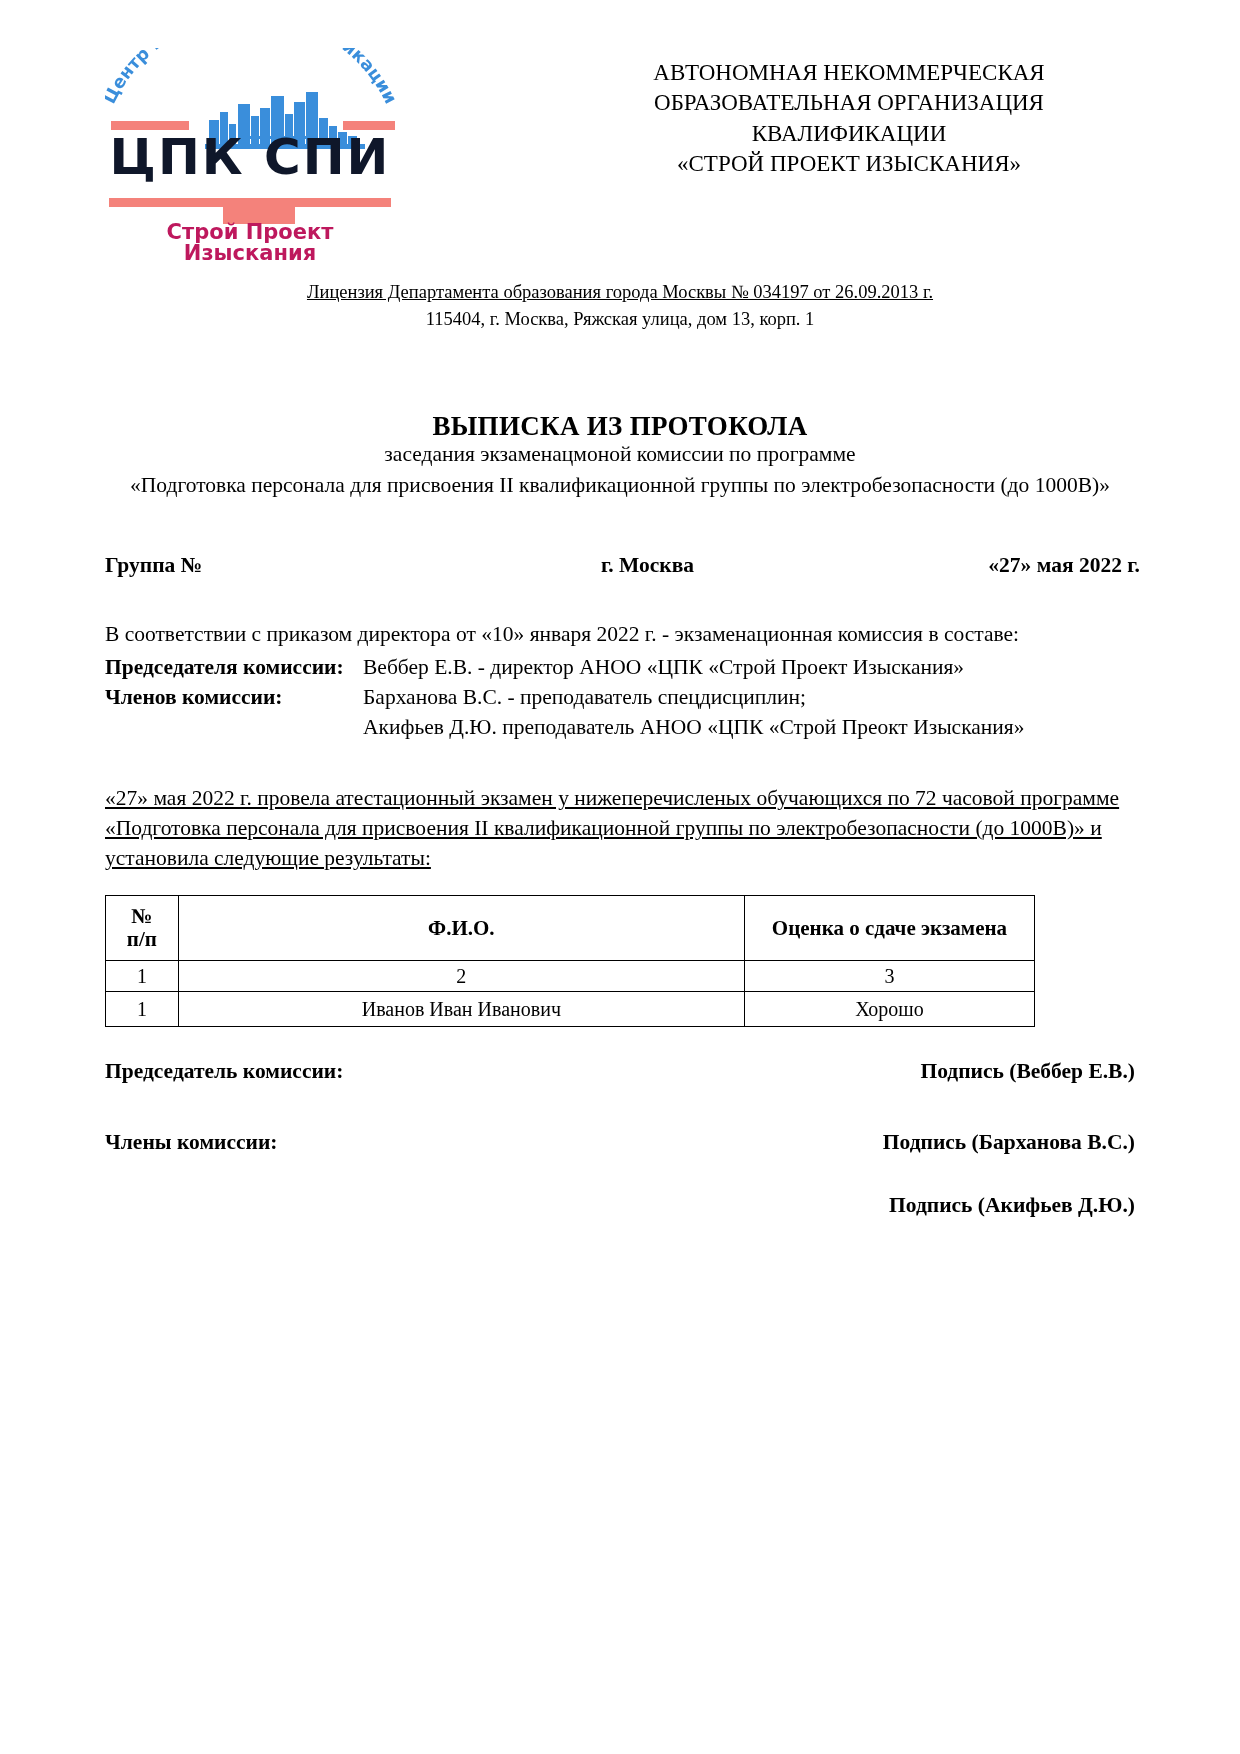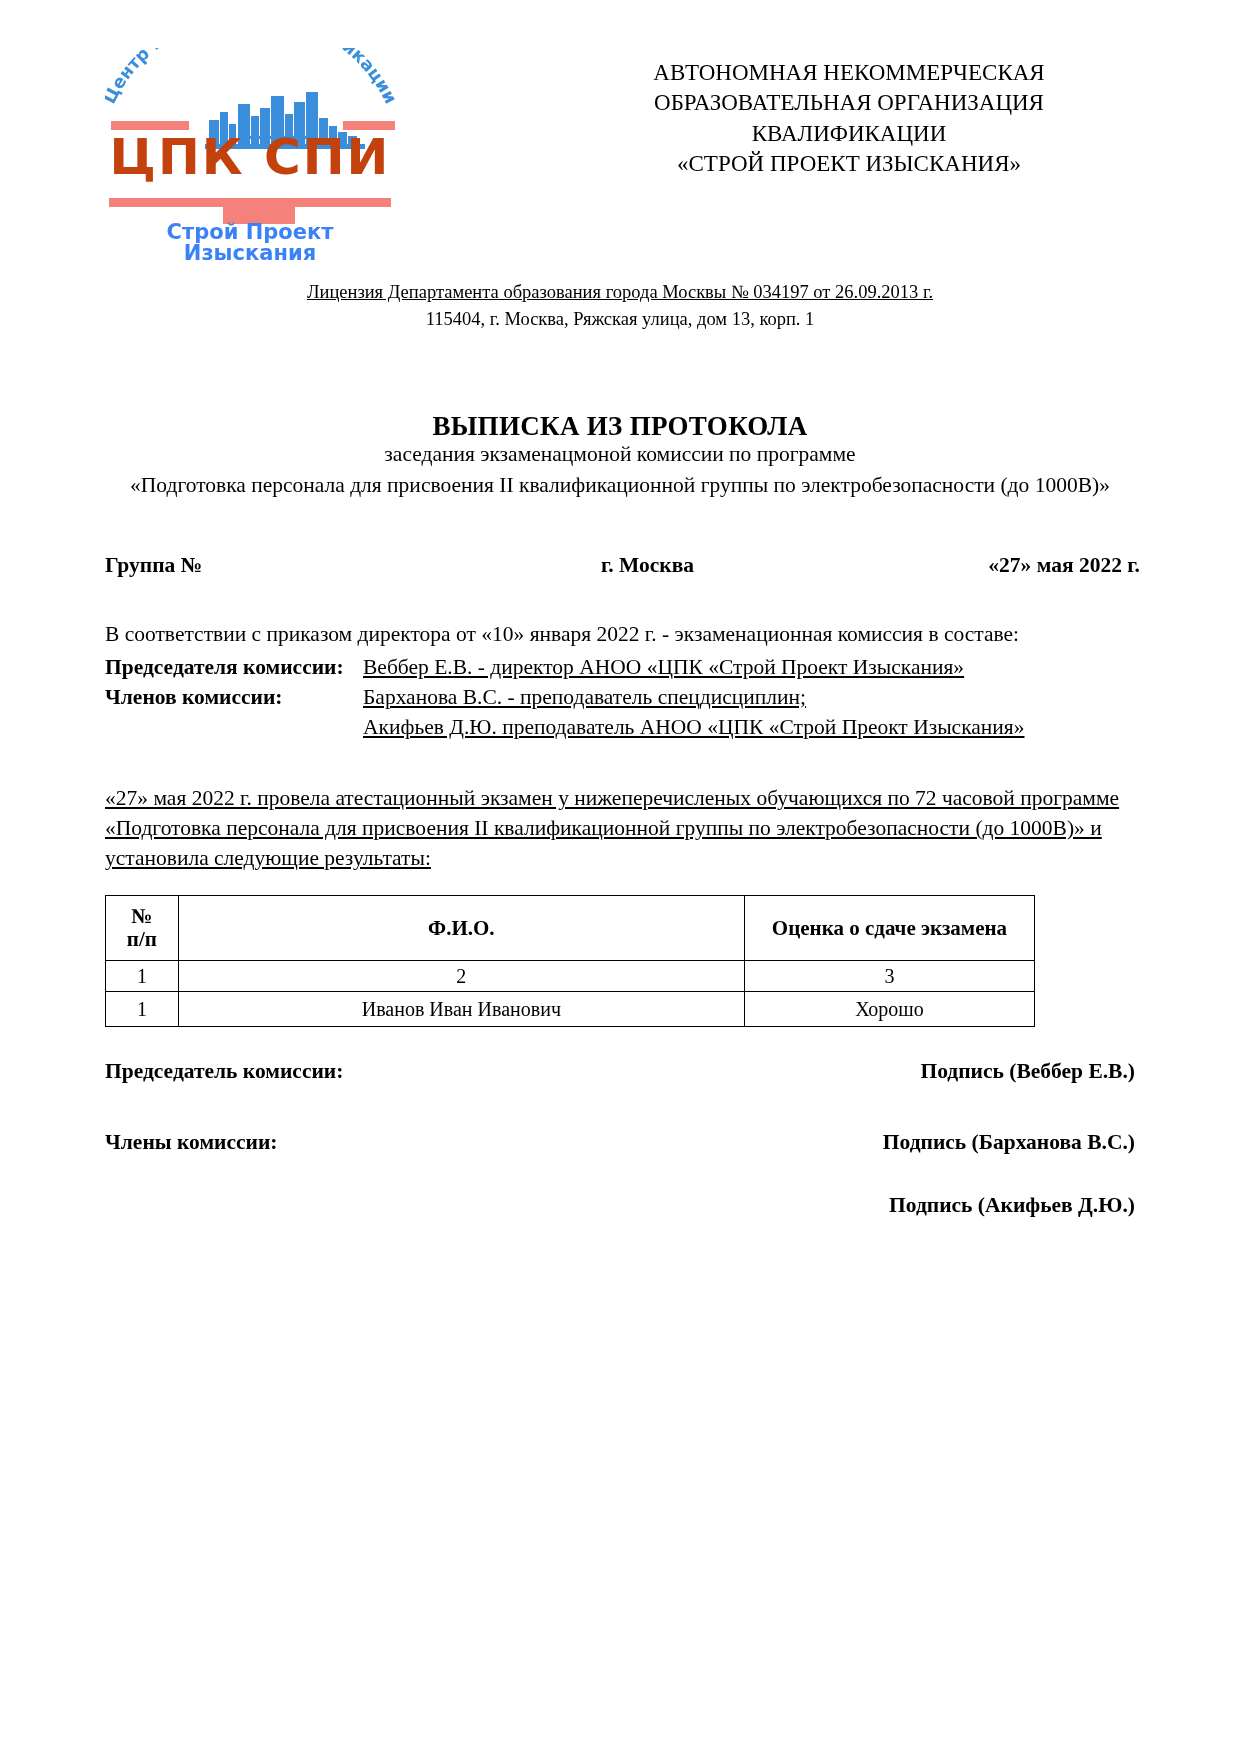--- a/index.html
+++ b/index.html
@@ -85,21 +85,21 @@
   
   .logo-acronym {
     position: absolute;
     top: 88px;
     left: 0;
     width: 290px;
     text-align: center;
     font-family: "DejaVu Sans", sans-serif;
     font-size: 50px;
     font-weight: bold;
-    color: #c2410c;
+    color: #0f172a;
     letter-spacing: 2px;
     line-height: 1;
   }
   
   .bar-2 {
     position: absolute;
     top: 154px;
     left: 4px;
     width: 282px;
     height: 9px;
@@ -115,21 +115,21 @@
   }
   .logo-sub {
     position: absolute;
     top: 178px;
     left: 0;
     width: 290px;
     text-align: center;
     font-family: "DejaVu Sans", sans-serif;
     font-size: 21px;
     font-weight: bold;
-    color: #3b82f6;
+    color: #be185d;
     line-height: 1;
   }
 
   .org-title {
     flex: 1 1 auto;
     padding-right: 42px;
     text-align: center;
     font-family: "Liberation Serif", serif;
     font-size: 23px;
     line-height: 1.32;
@@ -191,21 +191,21 @@
     margin-top: 4px;
   }
   .comm-row {
     display: flex;
     align-items: baseline;
   }
   .comm-label {
     flex: 0 0 258px;
     font-weight: bold;
   }
-  .comm-value { flex: 1 1 auto; text-decoration: underline; }
+  .comm-value { flex: 1 1 auto; }
   .comm-row.indent .comm-label { flex: 0 0 258px; }
 
   .para-results { margin-top: 42px; text-decoration: underline; }
 
   
   .results-table {
     margin: 22px 105px 0 105px;
     border-collapse: collapse;
     width: 930px;
     font-size: 20px;

